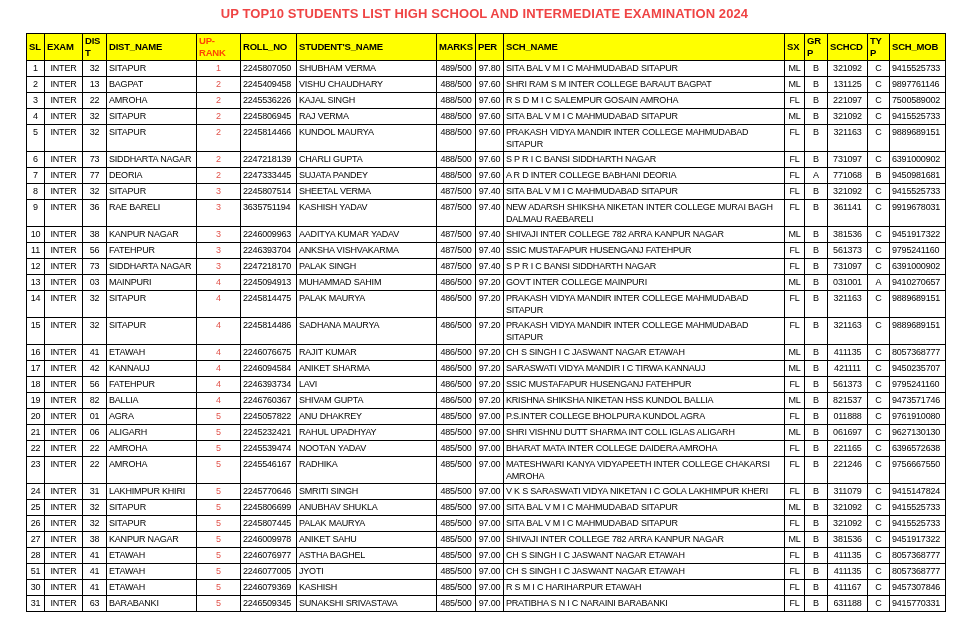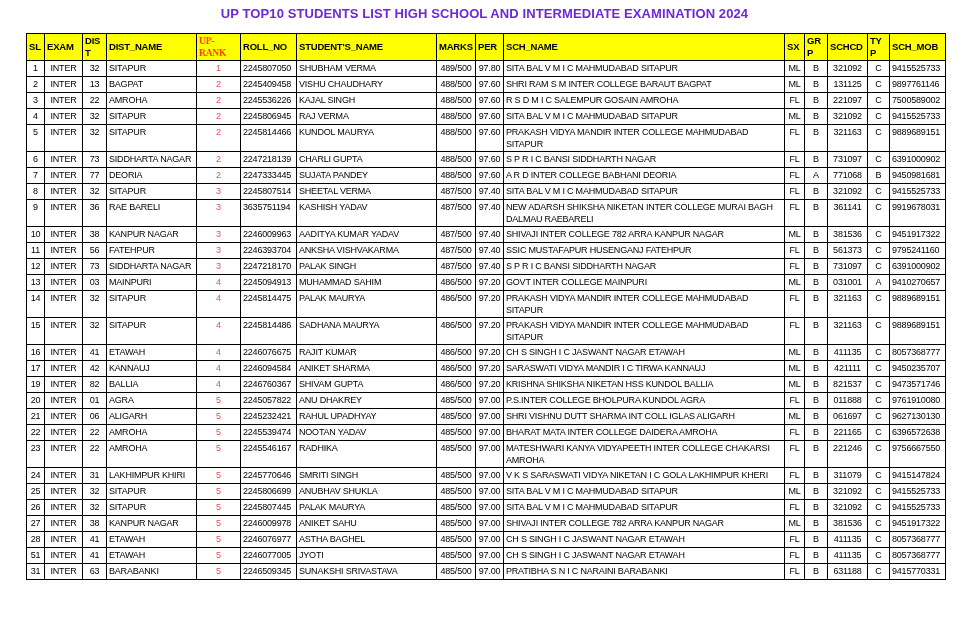--- a/index.html
+++ b/index.html
@@ -19,21 +19,21 @@
     height: 626px;
     background: #fff;
     position: relative;
   }
   .title {
     text-align: center;
     font-size: 13px;
     font-weight: bold;
     padding-top: 6px;
     letter-spacing: 0.1px;
-    color: #6d28d9;
+    color: #ef4444;
   }
   table {
     border-collapse: collapse;
     table-layout: fixed;
     margin-left: 26px;
     margin-top: 12px;
     width: 919px;
     font-size: 9px;
   }
   th, td {
@@ -48,21 +48,21 @@
   thead th {
     background: var(--header-bg, #ffff00);
     color: var(--header-text, #000);
     font-weight: bold;
     font-size: 9.5px;
     text-align: left;
     height: 14px;
     vertical-align: middle;
   }
   thead th.al-c { text-align: left; } 
-  thead th.uprank-header { color: var(--uprank-header-text, #ff4500); font-family: Liberation Serif, serif; }
+  thead th.uprank-header { color: var(--uprank-header-text, #ff4500); }
   tbody td { height: 13px; }
   tbody tr { page-break-inside: avoid; }
   td.rank { color: var(--rank-text, #e0524a); }
   .al-c { text-align: center; }
   .al-l { text-align: left; }
 </style>
 </head>
 <body>
 
 <div class="page">
@@ -388,20 +388,37 @@
           <td class="al-c">486/500</td>
           <td class="al-c">97.20</td>
           <td class="al-l">SARASWATI VIDYA MANDIR I C TIRWA KANNAUJ</td>
           <td class="al-c">ML</td>
           <td class="al-c">B</td>
           <td class="al-c">421111</td>
           <td class="al-c">C</td>
           <td class="al-l">9450235707</td>
         </tr>
         <tr>
+          <td class="al-c">18</td>
+          <td class="al-c">INTER</td>
+          <td class="al-c">56</td>
+          <td class="al-l">FATEHPUR</td>
+          <td class="al-c rank">4</td>
+          <td class="al-l">2246393734</td>
+          <td class="al-l">LAVI</td>
+          <td class="al-c">486/500</td>
+          <td class="al-c">97.20</td>
+          <td class="al-l">SSIC MUSTAFAPUR HUSENGANJ FATEHPUR</td>
+          <td class="al-c">FL</td>
+          <td class="al-c">B</td>
+          <td class="al-c">561373</td>
+          <td class="al-c">C</td>
+          <td class="al-l">9795241160</td>
+        </tr>
+        <tr>
           <td class="al-c">19</td>
           <td class="al-c">INTER</td>
           <td class="al-c">82</td>
           <td class="al-l">BALLIA</td>
           <td class="al-c rank">4</td>
           <td class="al-l">2246760367</td>
           <td class="al-l">SHIVAM GUPTA</td>
           <td class="al-c">486/500</td>
           <td class="al-c">97.20</td>
           <td class="al-l">KRISHNA SHIKSHA NIKETAN HSS KUNDOL BALLIA</td>
@@ -575,20 +592,37 @@
           <td class="al-c">485/500</td>
           <td class="al-c">97.00</td>
           <td class="al-l">CH S SINGH I C JASWANT NAGAR ETAWAH</td>
           <td class="al-c">FL</td>
           <td class="al-c">B</td>
           <td class="al-c">411135</td>
           <td class="al-c">C</td>
           <td class="al-l">8057368777</td>
         </tr>
         <tr>
+          <td class="al-c">30</td>
+          <td class="al-c">INTER</td>
+          <td class="al-c">41</td>
+          <td class="al-l">ETAWAH</td>
+          <td class="al-c rank">5</td>
+          <td class="al-l">2246079369</td>
+          <td class="al-l">KASHISH</td>
+          <td class="al-c">485/500</td>
+          <td class="al-c">97.00</td>
+          <td class="al-l">R S M I C HARIHARPUR ETAWAH</td>
+          <td class="al-c">FL</td>
+          <td class="al-c">B</td>
+          <td class="al-c">411167</td>
+          <td class="al-c">C</td>
+          <td class="al-l">9457307846</td>
+        </tr>
+        <tr>
           <td class="al-c">31</td>
           <td class="al-c">INTER</td>
           <td class="al-c">63</td>
           <td class="al-l">BARABANKI</td>
           <td class="al-c rank">5</td>
           <td class="al-l">2246509345</td>
           <td class="al-l">SUNAKSHI SRIVASTAVA</td>
           <td class="al-c">485/500</td>
           <td class="al-c">97.00</td>
           <td class="al-l">PRATIBHA S N I C NARAINI BARABANKI</td>

